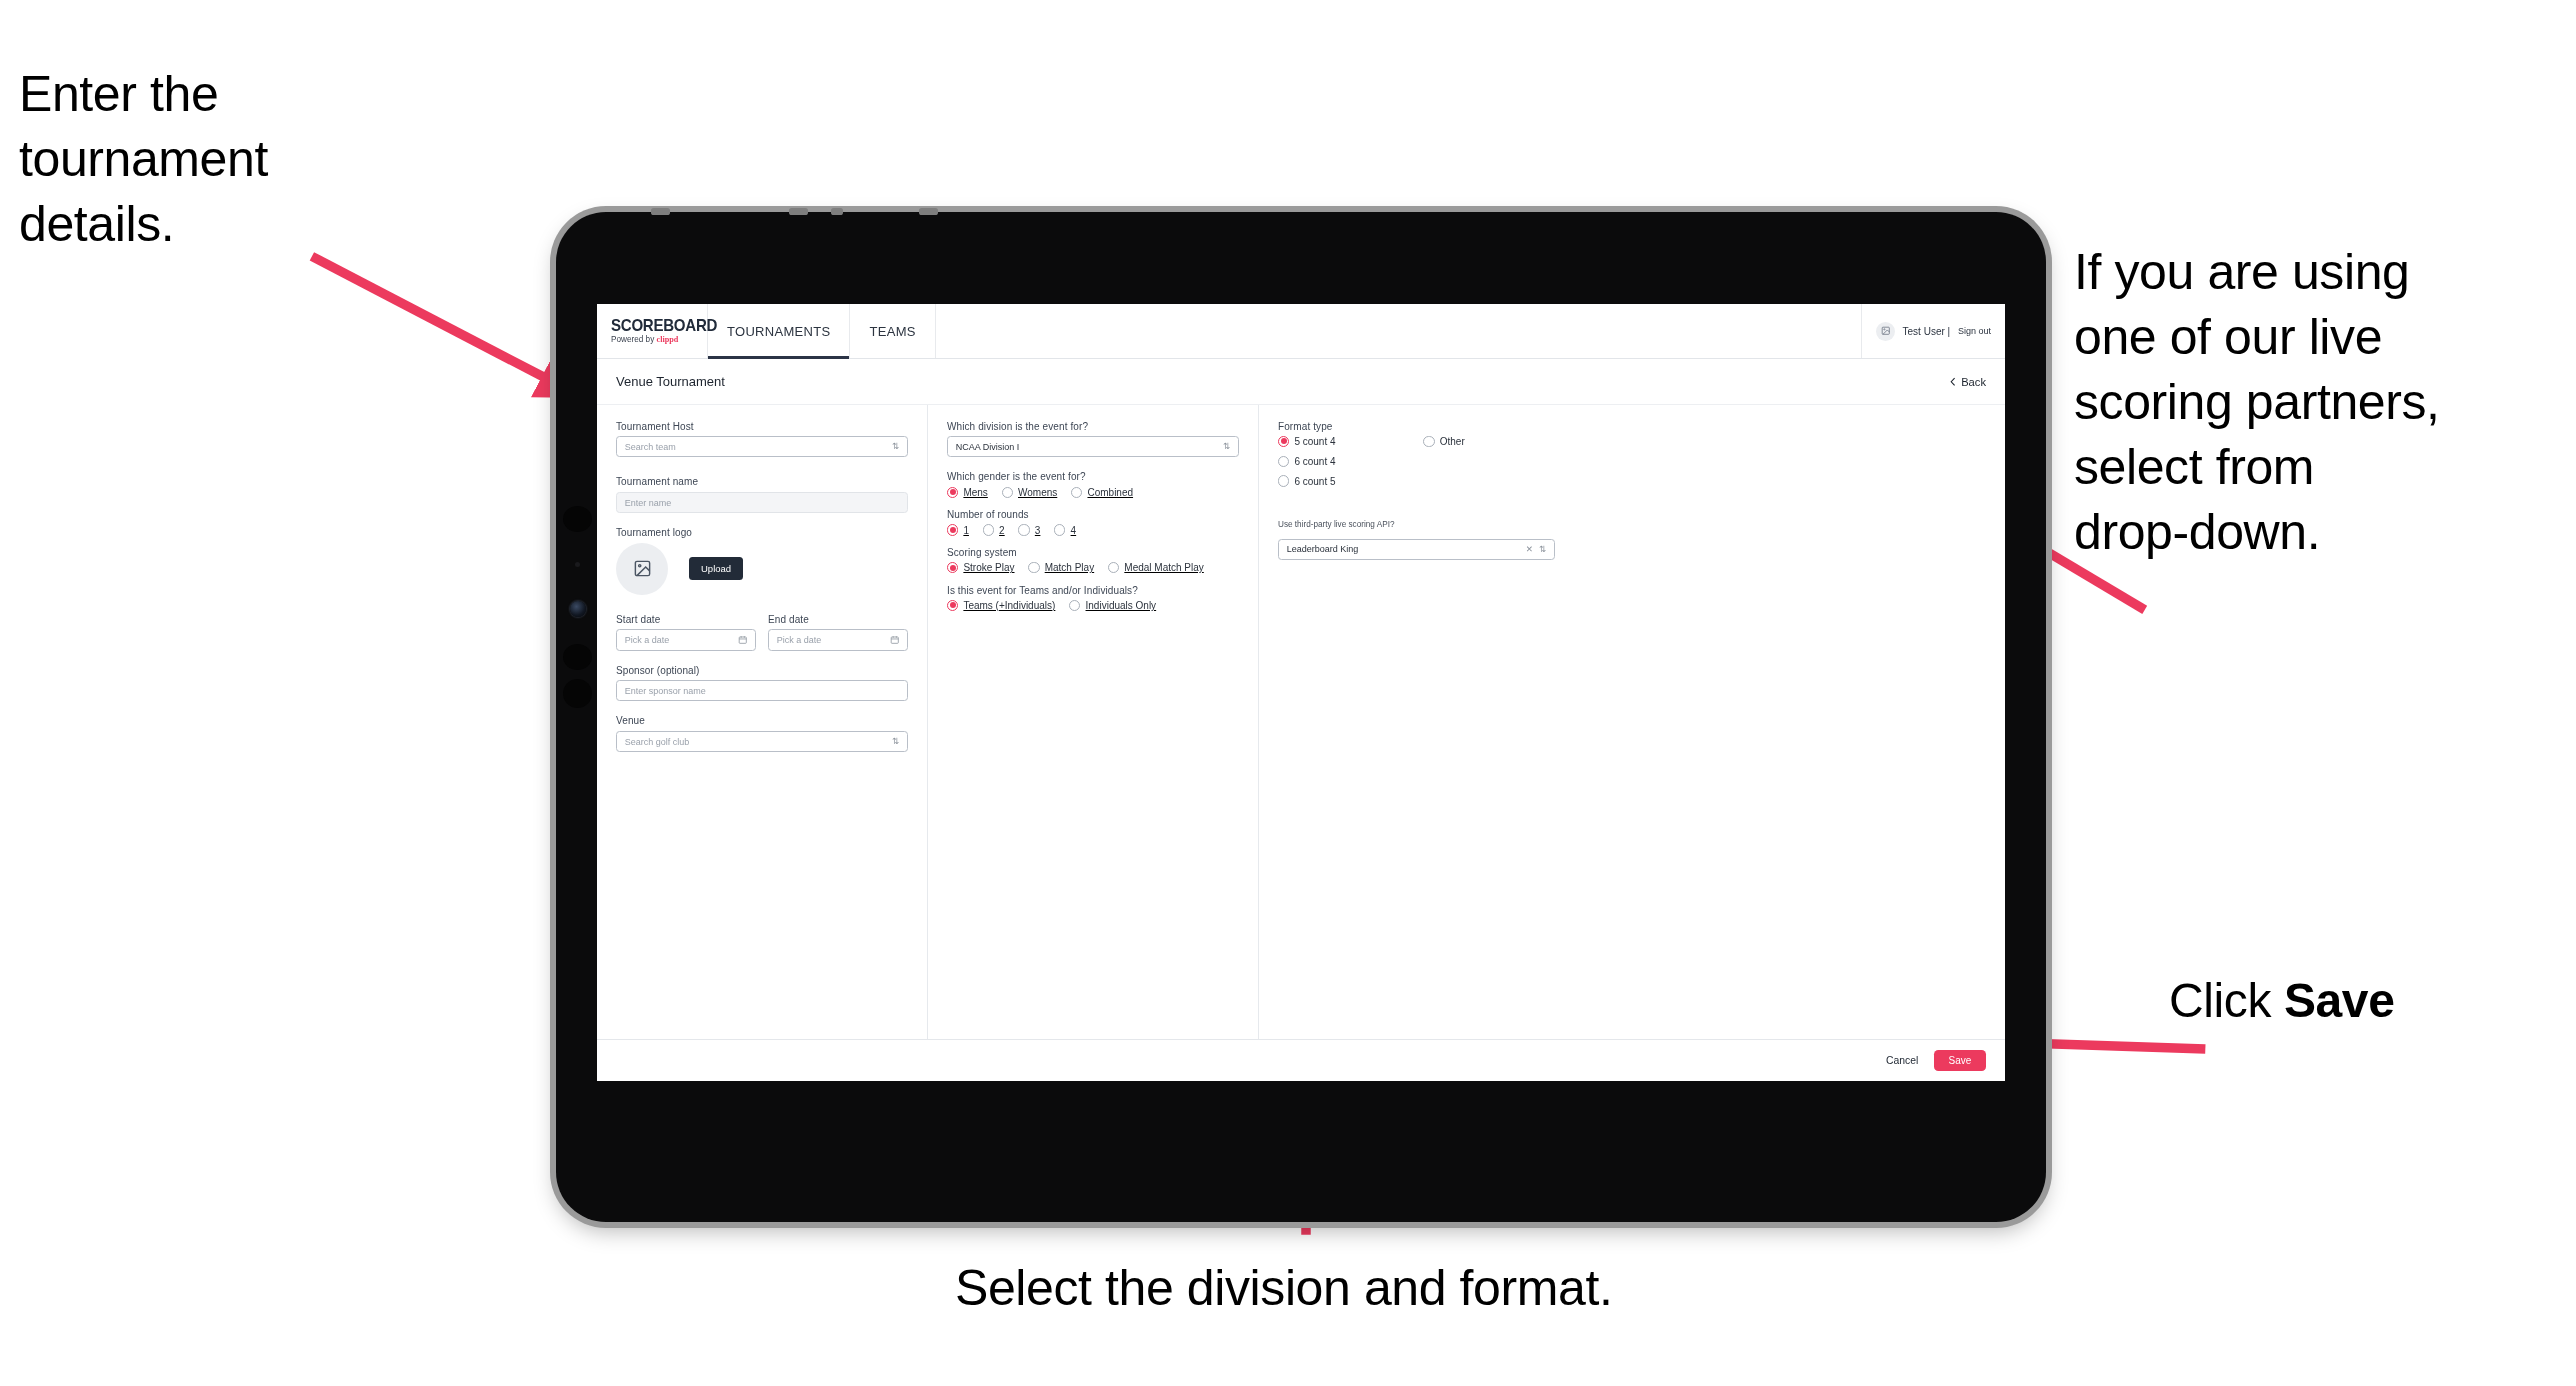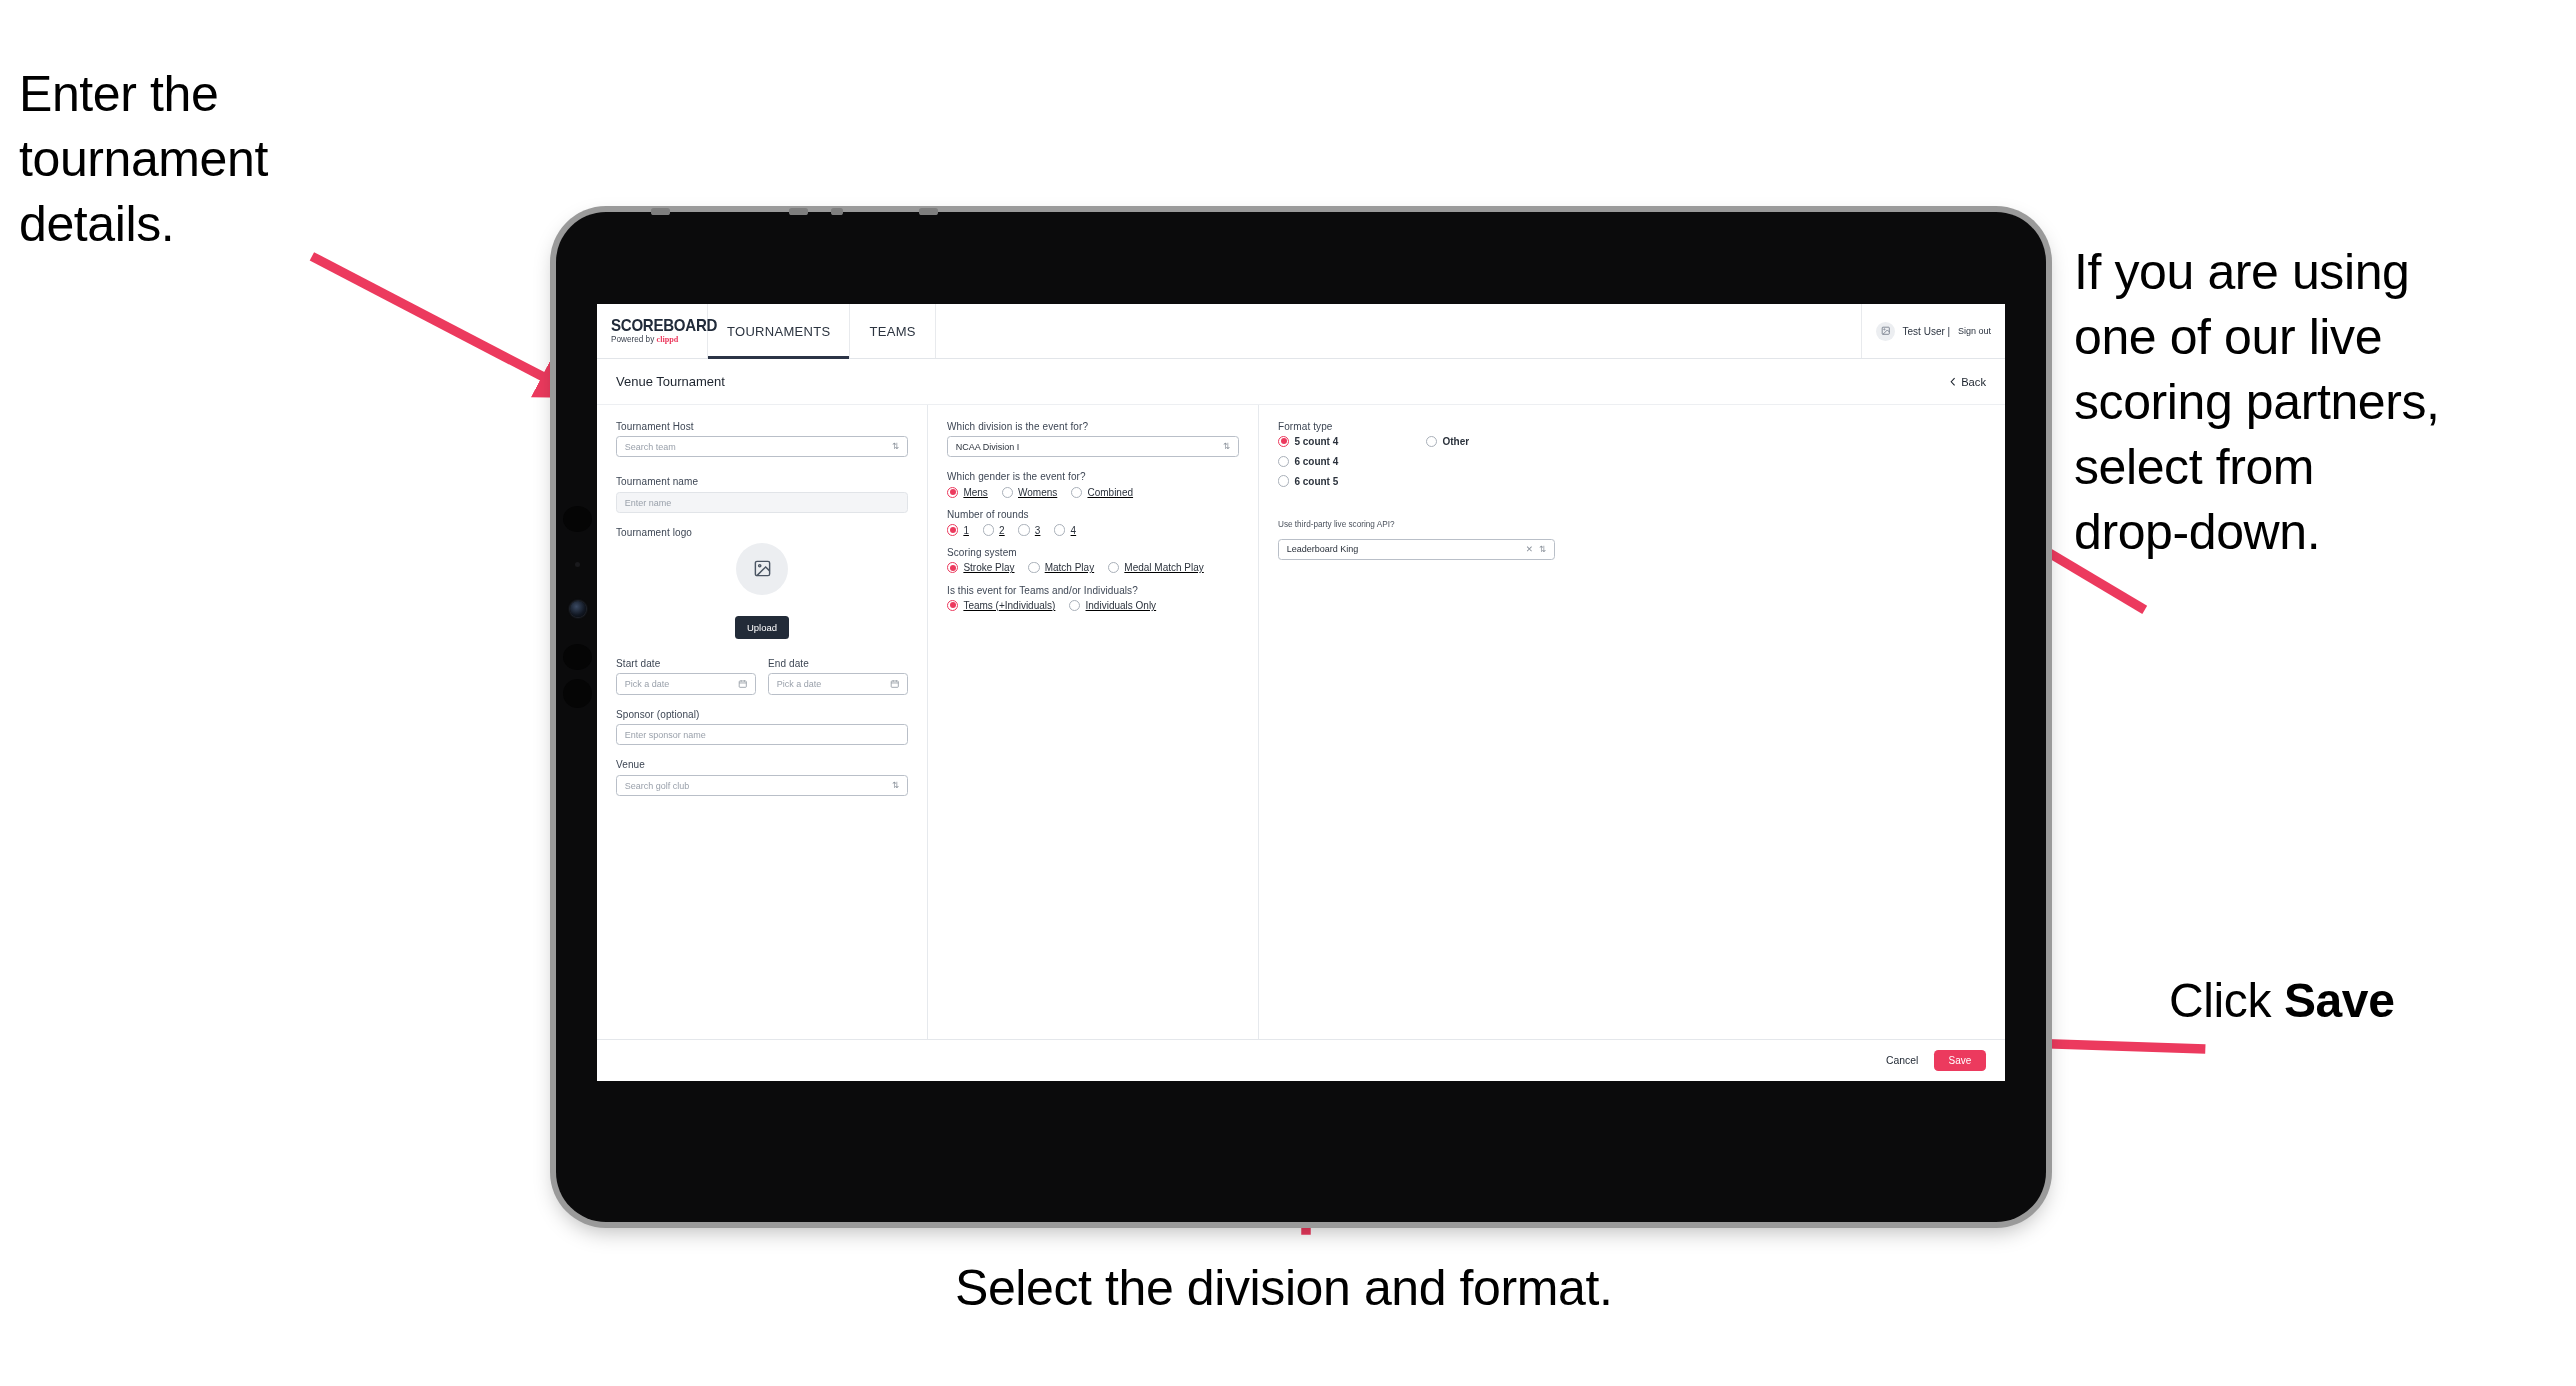--- a/index.html
+++ b/index.html
@@ -130,21 +130,21 @@
   .fld.grey{background:#f4f5f7;border-color:#e1e4e8;}
   .fld .spin{margin-left:auto;color:#8d949d;font-size:8.6px;line-height:1;}
   .gap12{height:11.2px;}
   .gap16{height:14px;}
   .gap20{height:19px;}
 
   .row2{display:flex;gap:12px;}
   .row2 > div{flex:1;}
 
   
-  #logo-row{display:flex;align-items:center;gap:21px;margin-top:1.7px;flex-direction:column;}
+  #logo-row{display:flex;align-items:center;gap:21px;margin-top:1.7px;}
   #logo-circle{
     width:52px;height:52px;border-radius:50%;background:#eceef1;
     display:flex;align-items:center;justify-content:center;
   }
   #upload-btn{
     background:#222b38;color:#fff;font-size:9.5px;border-radius:3.5px;
     padding:6px 12px;cursor:pointer;
   }
 
   
@@ -153,21 +153,21 @@
   .radio{
     width:11.2px;height:11.2px;border-radius:50%;border:1.2px solid #a9b0b9;
     box-sizing:border-box;flex:none;
     display:flex;align-items:center;justify-content:center;
   }
   .radio.on{border-color:#ec3a5e;}
   .radio.on:after{content:"";width:6px;height:6px;border-radius:50%;background:#ec3a5e;}
   .radio-label{font-size:10px;color:#2b323c;}
 
   .fmt-grid{display:flex;}
-  .fmt-col{display:flex;flex-direction:column;gap:8.6px;font-weight:bold;}
+  .fmt-col{display:flex;flex-direction:column;gap:8.6px;}
   .fmt-col.right{margin-left:80px;}
 
   .tiny-label{font-size:8.2px;color:#4a515c;margin-bottom:10px;}
 
   
   #footer{
     height:42px;min-height:42px;border-top:0.9px solid #e4e7eb;
     display:flex;align-items:center;justify-content:flex-end;gap:15.6px;
     padding:0 19px;box-sizing:border-box;background:#fff;
   }

